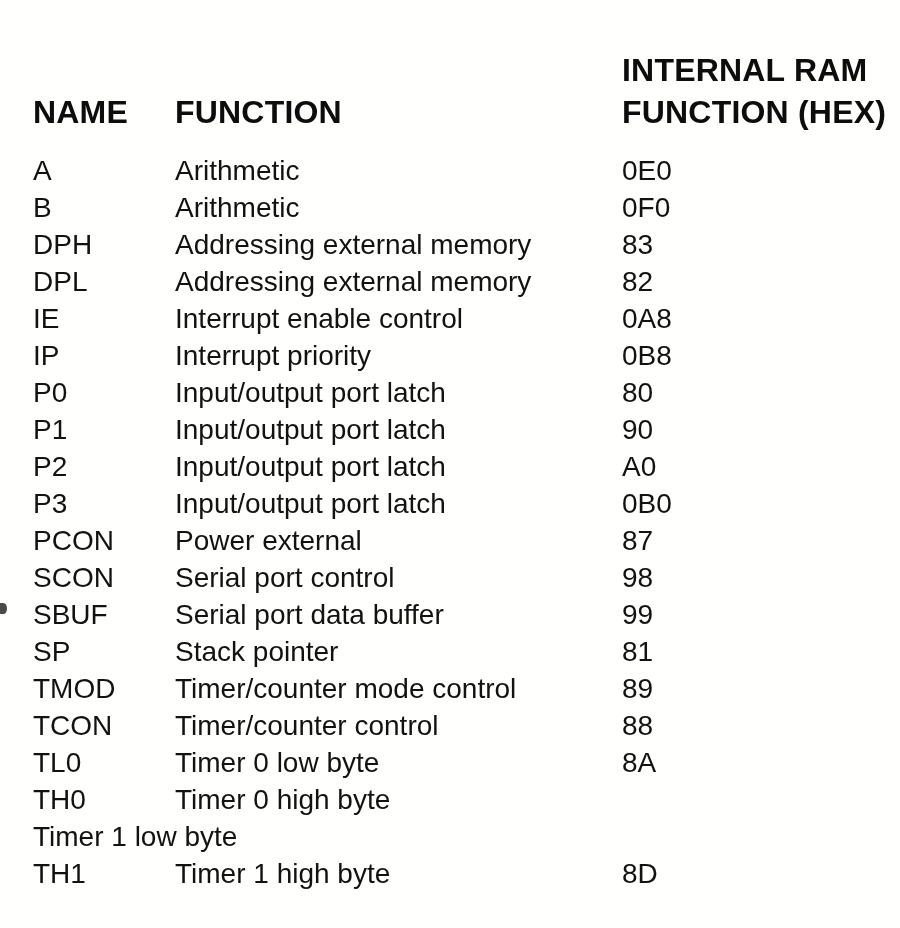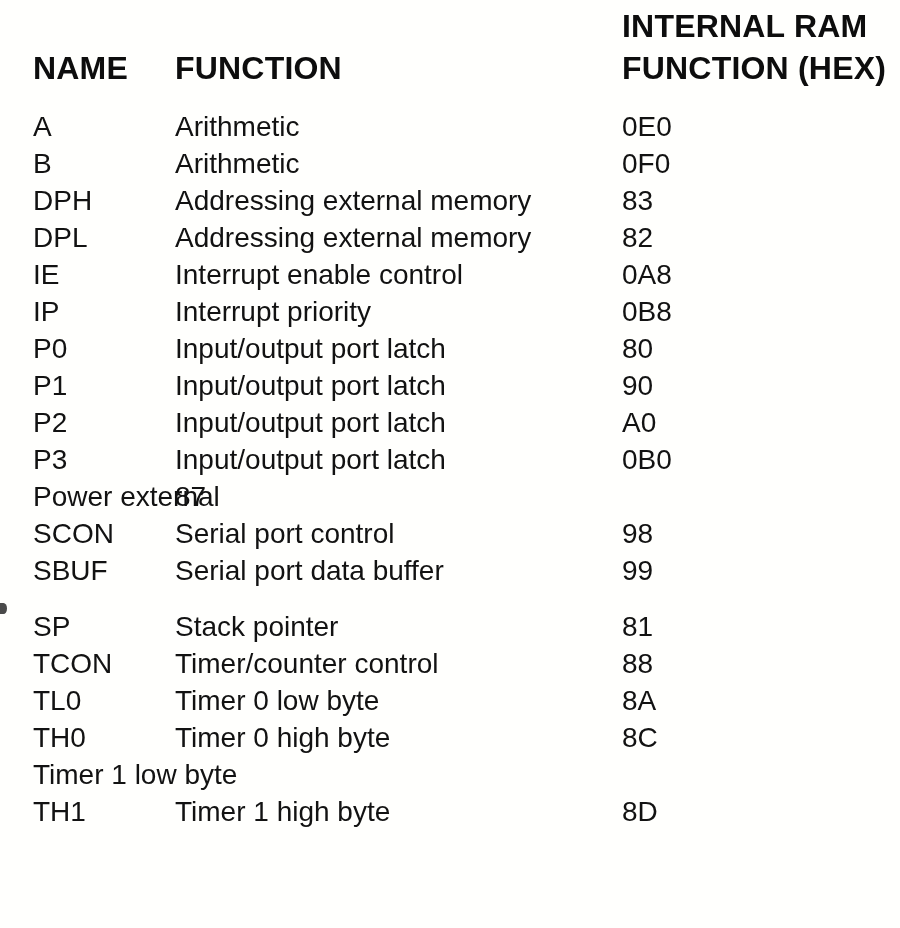--- a/index.html
+++ b/index.html
@@ -26,36 +26,35 @@
   .thead {
     display: grid;
     grid-template-columns: 142px 447px auto;
     align-items: end;
     font-weight: 700;
     font-size: 32px;
     line-height: 42px;
     letter-spacing: 0.2px;
     color: #0d0d0d;
   }
-  .thead .cell { white-space: nowrap; }
+  .thead .cell { white-space: nowrap; margin-top: 44px; }
   
   .tbody {
     margin-top: 19px;
     font-size: 28px;
     font-weight: 400;
     color: #121212;
   }
   .row {
     display: grid;
     grid-template-columns: 142px 447px auto;
     line-height: 37px;
     white-space: nowrap;
   }
   .group + .group {
-    margin-top: 19px;
   }
   .cell { white-space: nowrap; }
   
   .speck {
     position: absolute;
     left: 0;
     top: 603px;
     width: 7px;
     height: 11px;
     background: #2a2a2a;
@@ -133,20 +132,21 @@
     <div class="cell">A0</div>
   </div>
 
   <div class="row">
     <div class="cell">P3</div>
     <div class="cell">Input/output port latch</div>
     <div class="cell">0B0</div>
   </div>
 
   <div class="row">
+    <div class="cell">PCON</div>
     <div class="cell">Power external</div>
     <div class="cell">87</div>
   </div>
 
 
   <div class="row">
     <div class="cell">SCON</div>
     <div class="cell">Serial port control</div>
     <div class="cell">98</div>
   </div>
@@ -157,37 +157,41 @@
     <div class="cell">99</div>
   </div>
 </div>
       <div class="group">
   <div class="row">
     <div class="cell">SP</div>
     <div class="cell">Stack pointer</div>
     <div class="cell">81</div>
   </div>
 
+  <div class="row">
+    <div class="cell">TMOD</div>
+    <div class="cell">Timer/counter mode control</div>
+    <div class="cell">89</div>
+  </div>
 
   <div class="row">
     <div class="cell">TCON</div>
     <div class="cell">Timer/counter control</div>
     <div class="cell">88</div>
   </div>
 
   <div class="row">
     <div class="cell">TL0</div>
     <div class="cell">Timer 0 low byte</div>
     <div class="cell">8A</div>
   </div>
 
   <div class="row">
     <div class="cell">TH0</div>
     <div class="cell">Timer 0 high byte</div>
-    <div class="cell">8C</div>
   </div>
 
   <div class="row">
     <div class="cell">Timer 1 low byte</div>
   </div>
 
   <div class="row">
     <div class="cell">TH1</div>
     <div class="cell">Timer 1 high byte</div>
     <div class="cell">8D</div>

